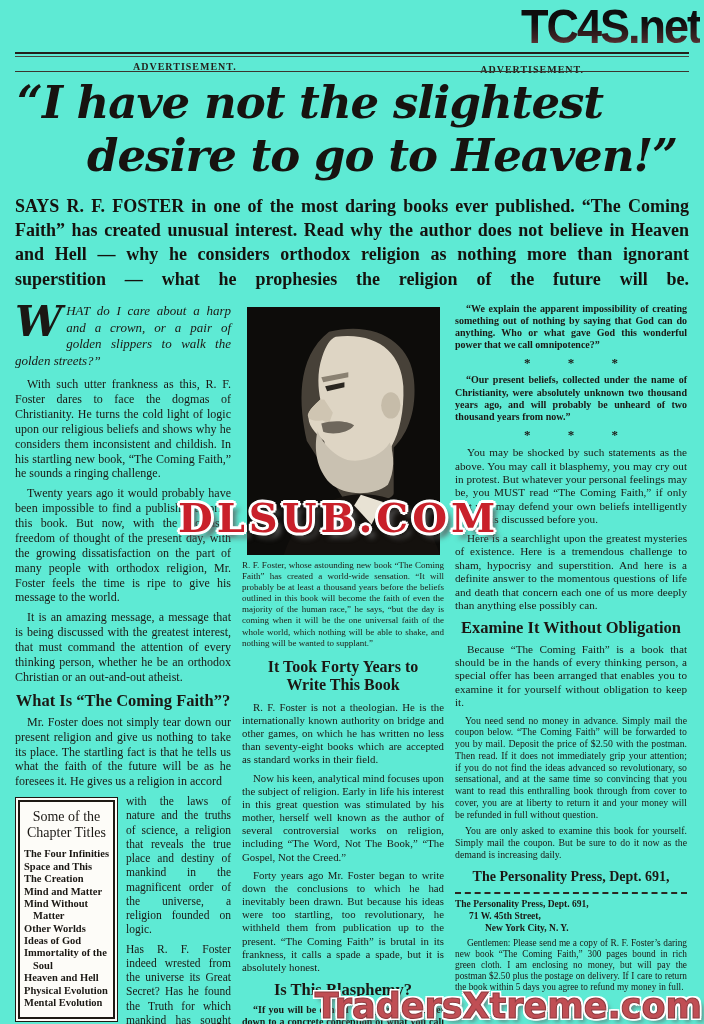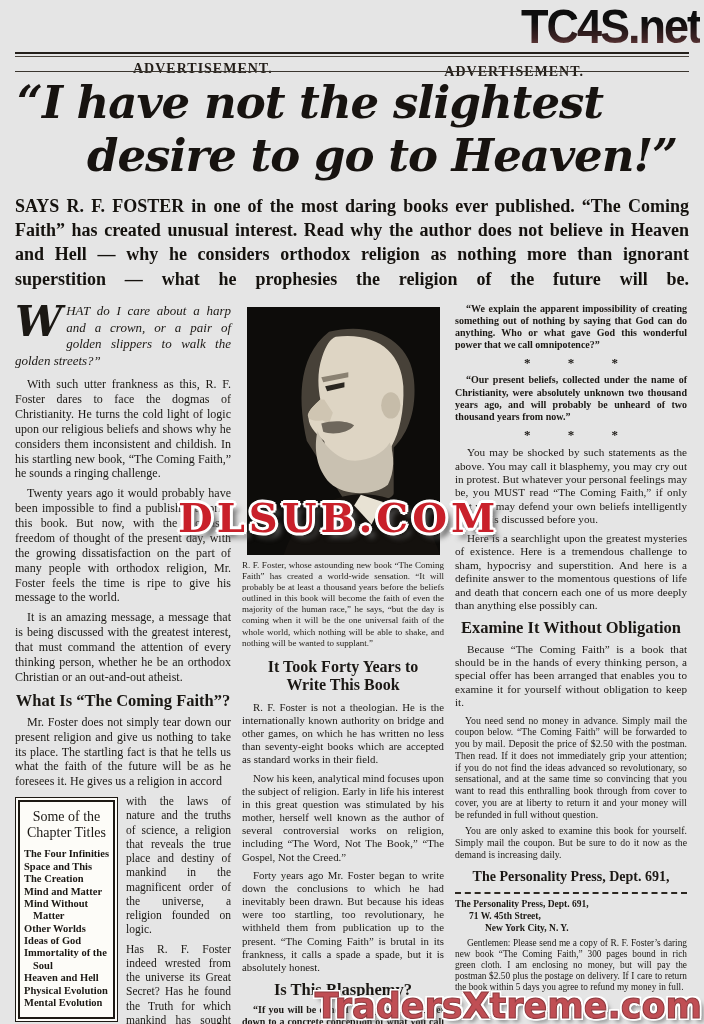--- a/index.html
+++ b/index.html
@@ -1,21 +1,21 @@
 <!DOCTYPE html>
 <html><head>
 <meta charset="utf-8">
 <style>
   * { margin: 0; padding: 0; box-sizing: border-box; }
   html,body { background:#888; }
   .page {
     position: relative;
     width: 704px; height: 1024px;
     margin: 0 auto;
-    background: #e5e5e5;
+    background: #5eead4;
     color: #1b1814;
     font-family: "Liberation Serif", serif;
     overflow: hidden;
   }
   
   .wm-top {
     position: absolute; top: 0px; right: 4px;
     font-family: "Liberation Sans", sans-serif;
     font-weight: bold; font-size: 45px; letter-spacing: -2px;
     transform: scaleY(1.05); transform-origin: top right;
@@ -55,21 +55,21 @@
   .masthead::before {
     content:""; position:absolute; left:0; right:0; top:2px;
     border-top:1px solid #4a443c;
   }
   .masthead::after {
     content:""; position:absolute; left:0; right:0; bottom:2px;
     border-top:1px solid #3a352e;
   }
   .ad-label {
     position: absolute; top: 7px;
-    font-size: 14px; font-weight: bold; letter-spacing: 1px;
+    font-size: 10px; font-weight: bold; letter-spacing: 1px;
     color: #241f1a;
   }
   .ad-label.left { left: 118px; }
   .ad-label.right { right: 105px; top: 10px; }
   
   .headline {
     font-family: "DejaVu Serif", serif;
     font-weight: bold; font-style: italic;
     font-size: 45px; line-height: 1.18; letter-spacing: -1px;
     color: #171310; margin-top: 2px;

